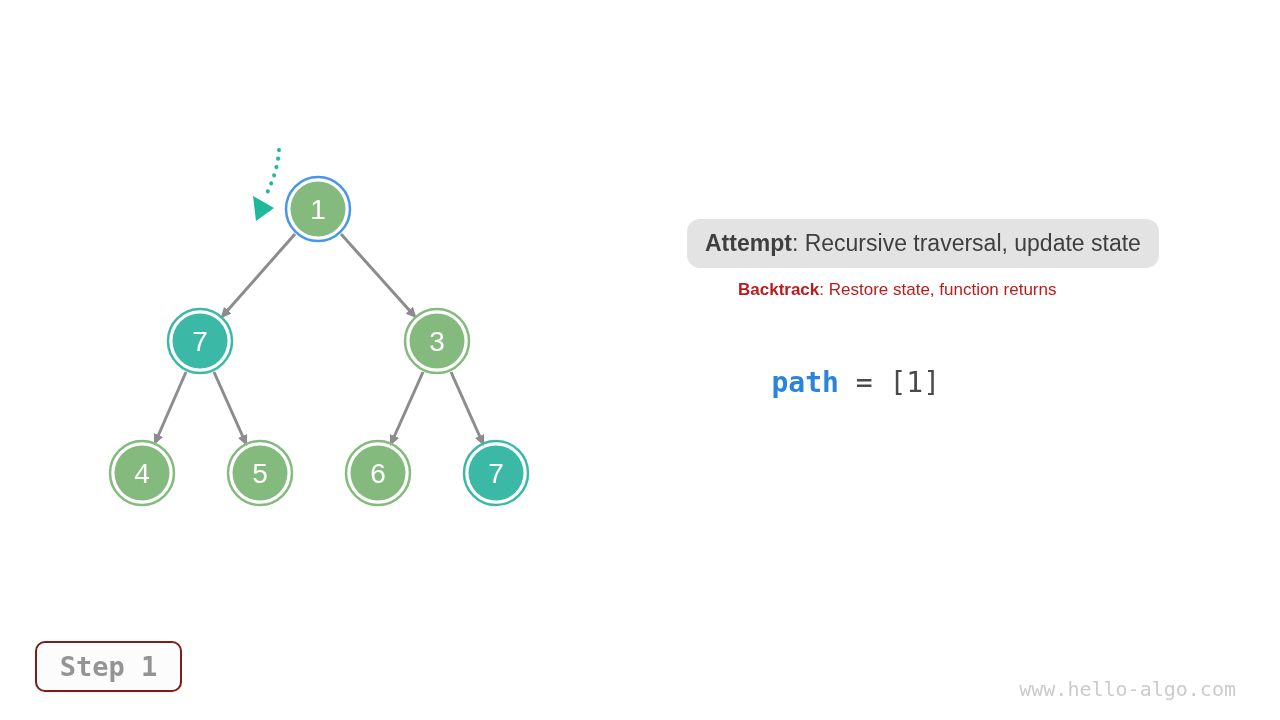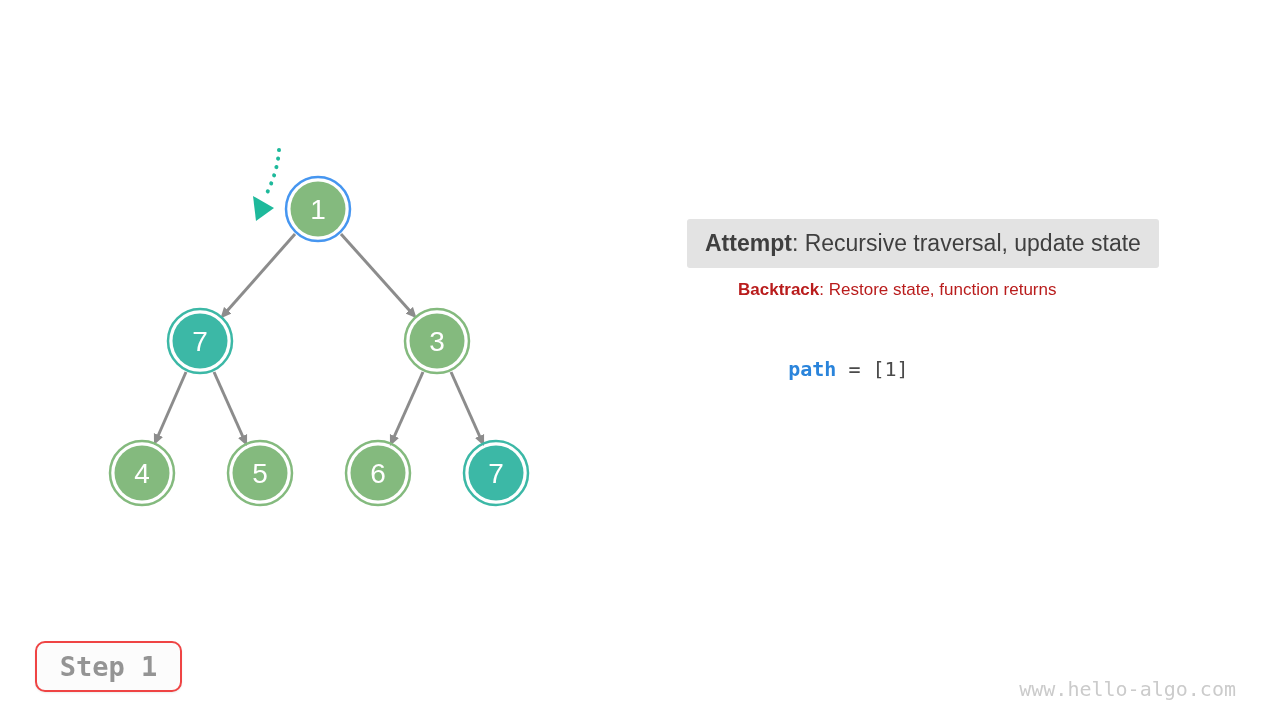--- a/index.html
+++ b/index.html
@@ -22,49 +22,49 @@
     text-anchor: middle;
   }
   .pointer-dots {
     fill: none; stroke: #1EB99B; stroke-width: 4;
     stroke-linecap: round; stroke-dasharray: 0.1 8.5;
   }
 
   
   .attempt-box {
     position: absolute; left: 687px; top: 219px;
-    background: #E3E3E3; border-radius: 3px;
+    background: #E3E3E3; border-radius: 13px;
     padding: 11px 18px;
     font-size: 23px; color: #3F3F3F;
     white-space: nowrap;
   }
   .backtrack-line {
     position: absolute; left: 738px; top: 280px;
     font-size: 17px; color: #b91c1c;
     white-space: nowrap;
   }
   .bold-label { font-weight: 700; }
   .var-line {
-    position: absolute; left: 740px;
+    position: absolute; left: 704px;
     font-family: "DejaVu Sans Mono", monospace;
-    font-size: 20px; color: #4A4A4A;
+    font-size: 28px; color: #4A4A4A;
     white-space: pre;
   }
   .var-line.path { top: 333px; }
   .var-line.res  { top: 450px; }
   .var-name { font-weight: 700; }
   .var-name.path-name { color: #2A84DB; }
   .var-name.res-name  { color: #379687; }
 
   
   .step-badge {
     position: absolute; left: 35px; top: 641px;
     width: 147px; height: 51px;
     background: #FCFCFC;
-    border: 2px solid #ef4444;
+    border: 2px solid #7f1d1d;
     border-radius: 10px;
     box-sizing: border-box;
     display: flex; align-items: center; justify-content: center;
     font-family: "DejaVu Sans Mono", monospace;
     font-size: 27px; font-weight: 700;
     color: #949494;
     box-shadow: 0 1px 2px rgba(0,0,0,0.08);
   }
 
   

